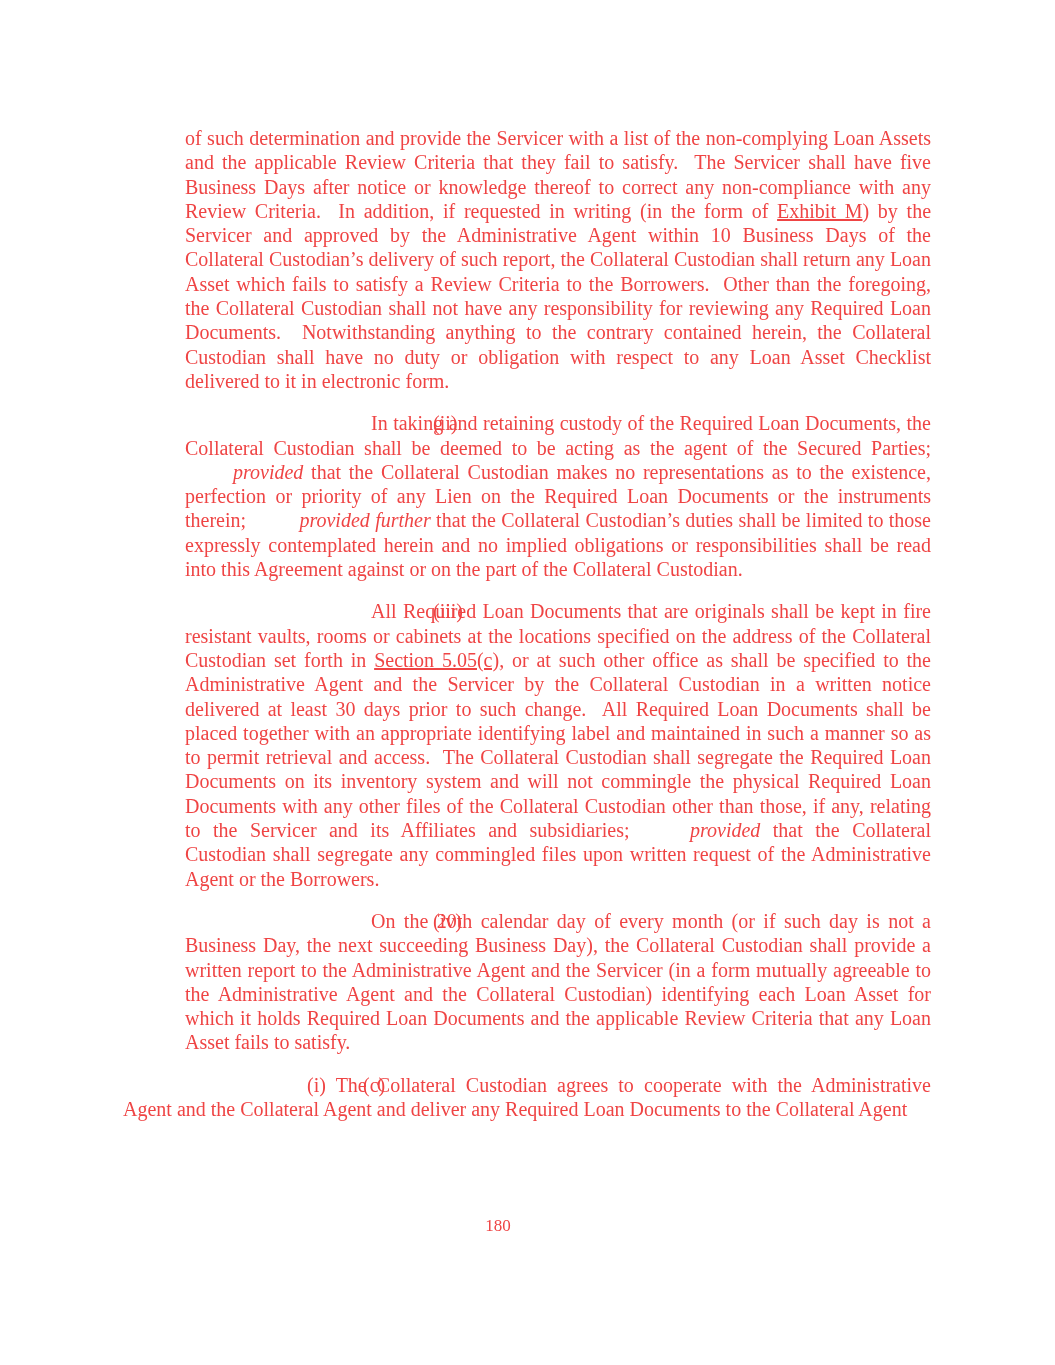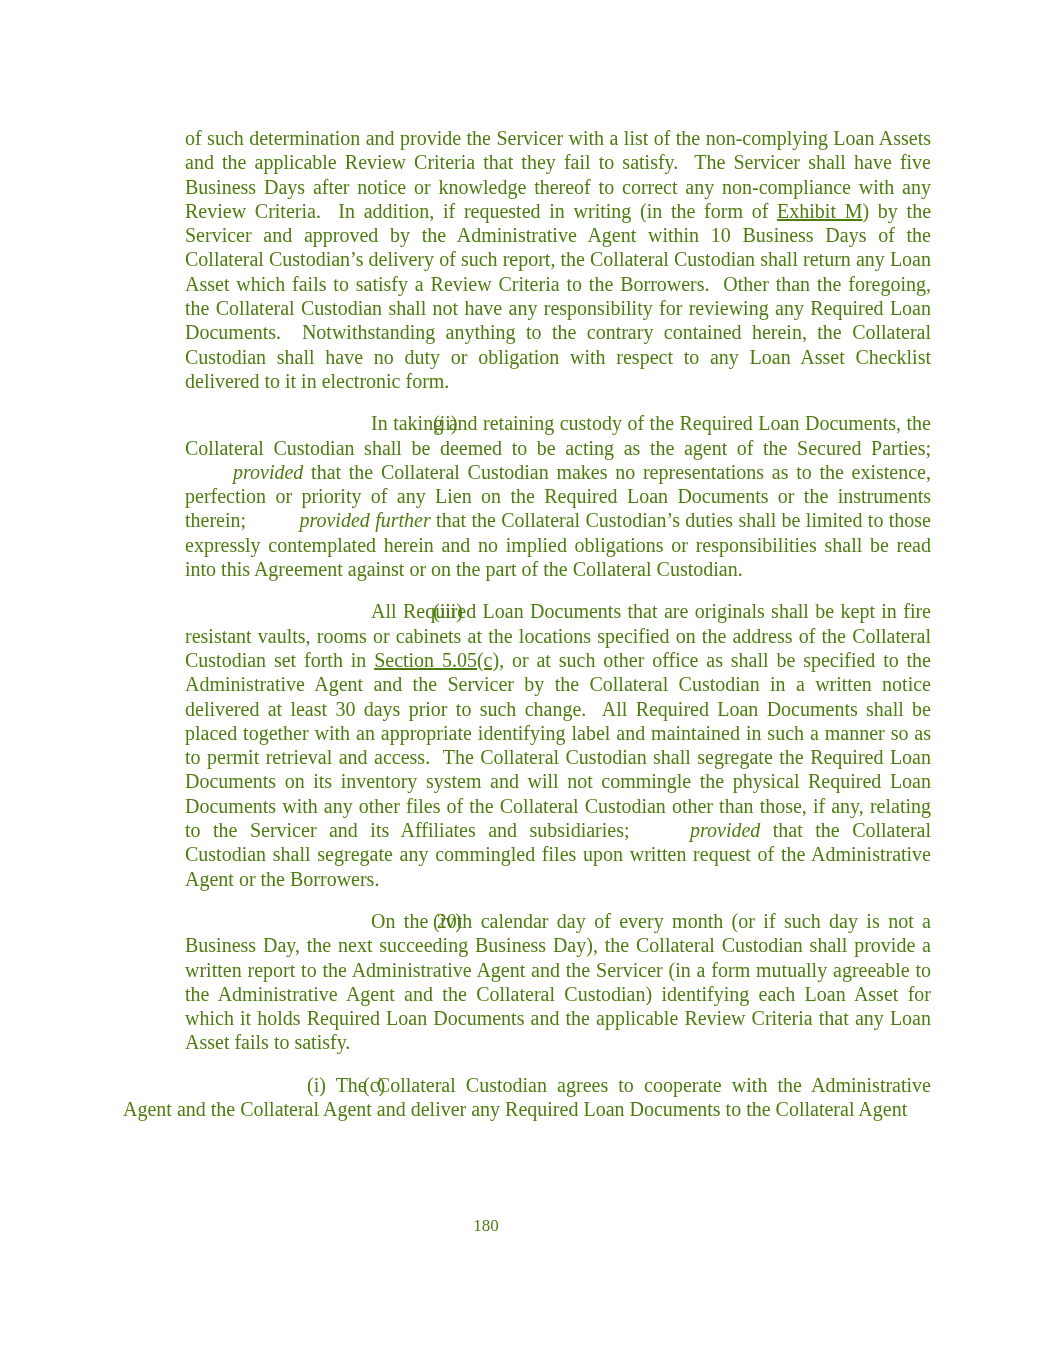--- a/index.html
+++ b/index.html
@@ -7,21 +7,21 @@
     padding: 0;
     background: #ffffff;
   }
   .page {
     position: relative;
     width: 1055px;
     height: 1365px;
     background: #ffffff;
     overflow: hidden;
     font-family: "Liberation Serif", serif;
-    color: #4d7c0f;
+    color: #ef4444;
   }
   .doc-body {
     position: absolute;
     left: 185px;
     top: 126px;
     width: 746px;
     font-size: 20px;
     line-height: 24.3px;
     text-align: justify;
   }
@@ -44,21 +44,21 @@
     width: 62px;
   }
   .para.clause .label {
     width: 64px;
   }
   .n { font-style: normal; }
   .i { font-style: italic; margin-left: 48px; }
   .u { text-decoration: underline; }
   .page-footer {
     position: absolute;
-    left: 4px;
+    left: 16px;
     top: 1216px;
     width: 964px;
     text-align: center;
     font-size: 17px;
     line-height: 20px;
   }
 </style>
 </head>
 <body>
 

